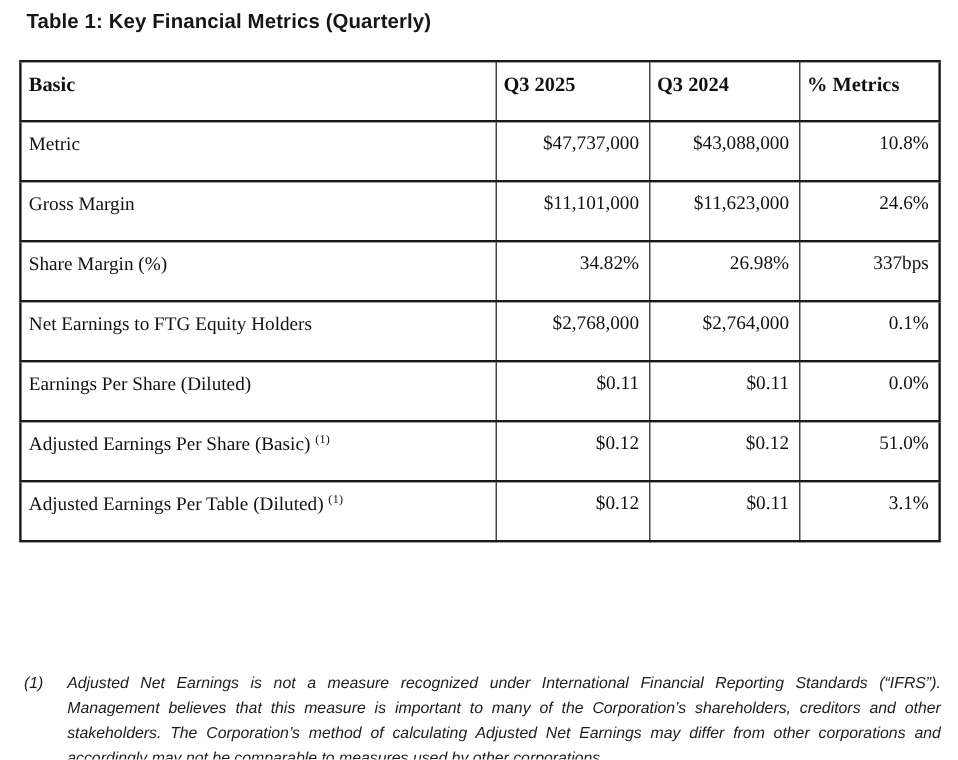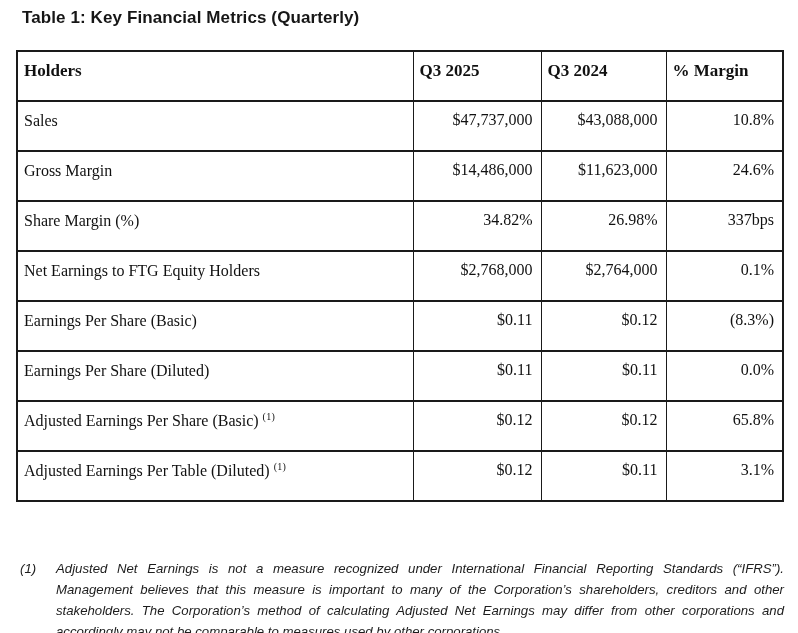--- a/index.html
+++ b/index.html
@@ -88,68 +88,62 @@
 
   <table class="metrics">
     <colgroup>
       <col class="c-metric">
         <col class="c-2025">
         <col class="c-2024">
         <col class="c-chg">
     </colgroup>
     <thead>
       <tr>
-        <th>Holders</th>
+        <th>Basic</th>
         <th>Q3 2025</th>
         <th>Q3 2024</th>
-        <th>% Margin</th>
+        <th>% Metrics</th>
       </tr>
     </thead>
     <tbody>
       <tr>
-        <td class="metric-cell"><span>Sales</span><sup class="fn-ref"></sup></td>
+        <td class="metric-cell"><span>Metric</span><sup class="fn-ref"></sup></td>
         <td class="num-cell">$47,737,000</td>
         <td class="num-cell">$43,088,000</td>
         <td class="num-cell">10.8%</td>
       </tr>
       <tr>
         <td class="metric-cell"><span>Gross Margin</span><sup class="fn-ref"></sup></td>
-        <td class="num-cell">$14,486,000</td>
+        <td class="num-cell">$11,101,000</td>
         <td class="num-cell">$11,623,000</td>
         <td class="num-cell">24.6%</td>
       </tr>
       <tr>
         <td class="metric-cell"><span>Share Margin (%)</span><sup class="fn-ref"></sup></td>
         <td class="num-cell">34.82%</td>
         <td class="num-cell">26.98%</td>
         <td class="num-cell">337bps</td>
       </tr>
       <tr>
         <td class="metric-cell"><span>Net Earnings to FTG Equity Holders</span><sup class="fn-ref"></sup></td>
         <td class="num-cell">$2,768,000</td>
         <td class="num-cell">$2,764,000</td>
         <td class="num-cell">0.1%</td>
       </tr>
       <tr>
-        <td class="metric-cell"><span>Earnings Per Share (Basic)</span><sup class="fn-ref"></sup></td>
-        <td class="num-cell">$0.11</td>
-        <td class="num-cell">$0.12</td>
-        <td class="num-cell">(8.3%)</td>
-      </tr>
-      <tr>
         <td class="metric-cell"><span>Earnings Per Share (Diluted)</span><sup class="fn-ref"></sup></td>
         <td class="num-cell">$0.11</td>
         <td class="num-cell">$0.11</td>
         <td class="num-cell">0.0%</td>
       </tr>
       <tr>
         <td class="metric-cell"><span>Adjusted Earnings Per Share (Basic) </span><sup class="fn-ref">(1)</sup></td>
         <td class="num-cell">$0.12</td>
         <td class="num-cell">$0.12</td>
-        <td class="num-cell">65.8%</td>
+        <td class="num-cell">51.0%</td>
       </tr>
       <tr>
         <td class="metric-cell"><span>Adjusted Earnings Per Table (Diluted) </span><sup class="fn-ref">(1)</sup></td>
         <td class="num-cell">$0.12</td>
         <td class="num-cell">$0.11</td>
         <td class="num-cell">3.1%</td>
       </tr>
     </tbody>
   </table>
 

